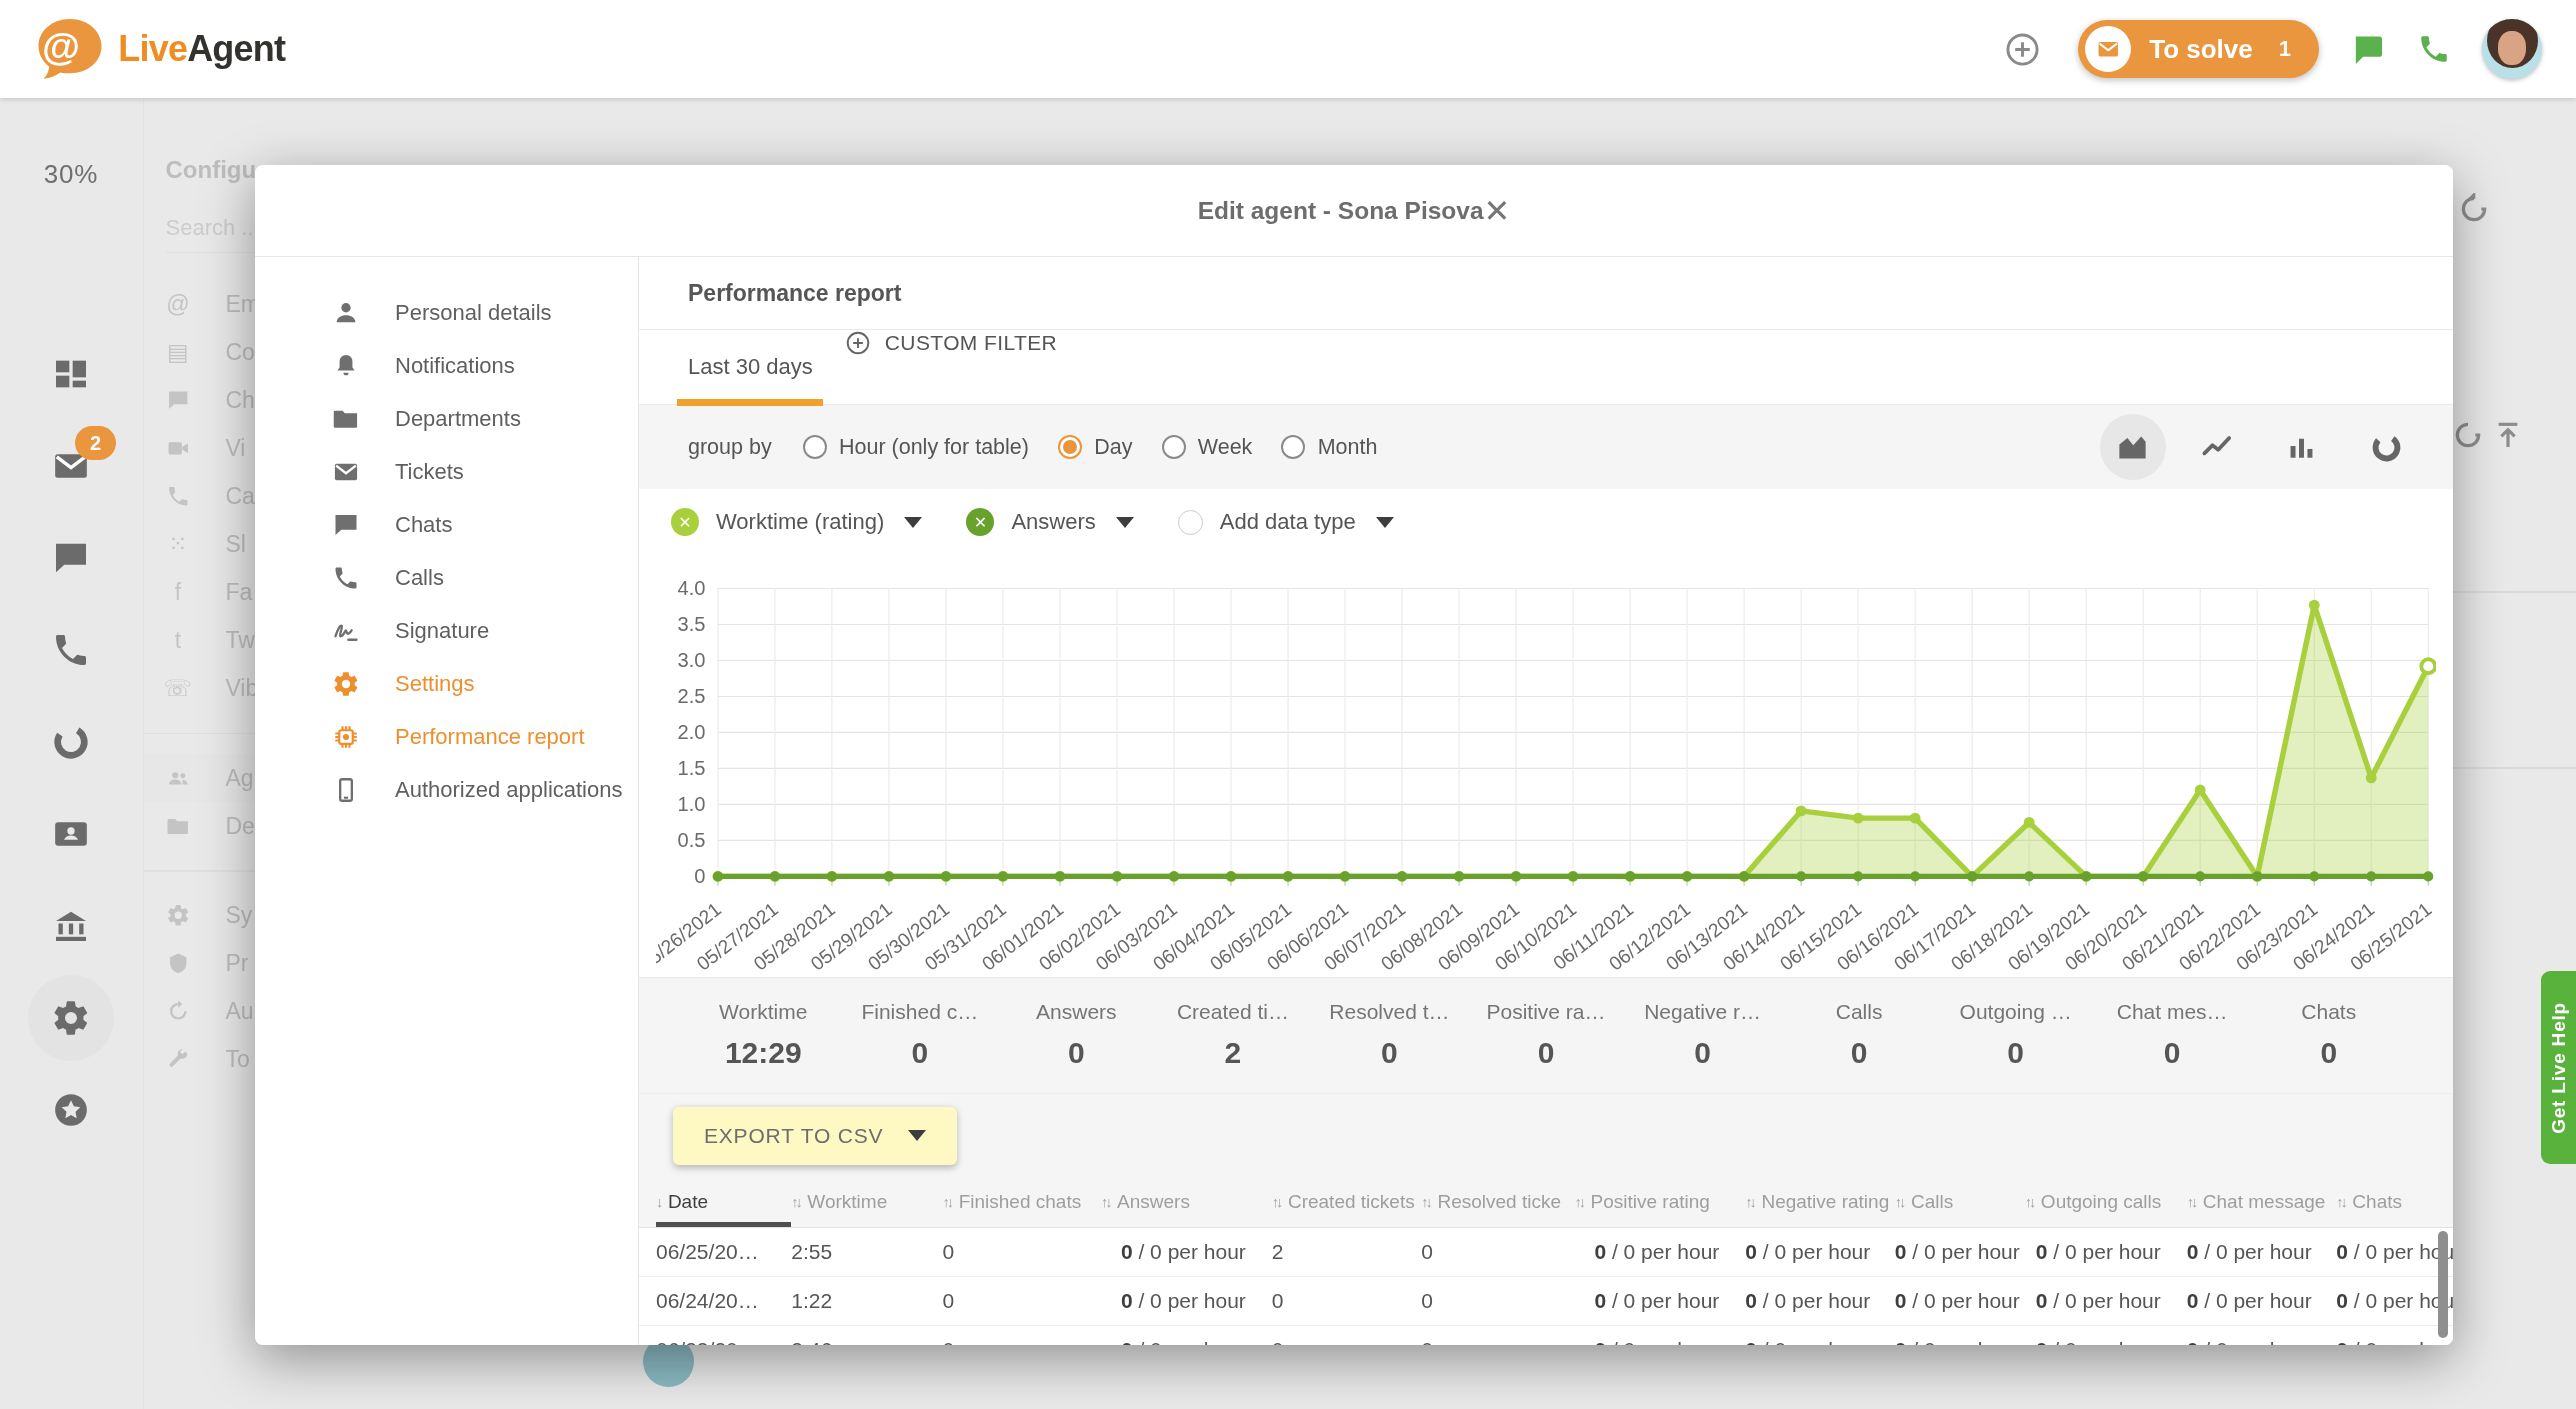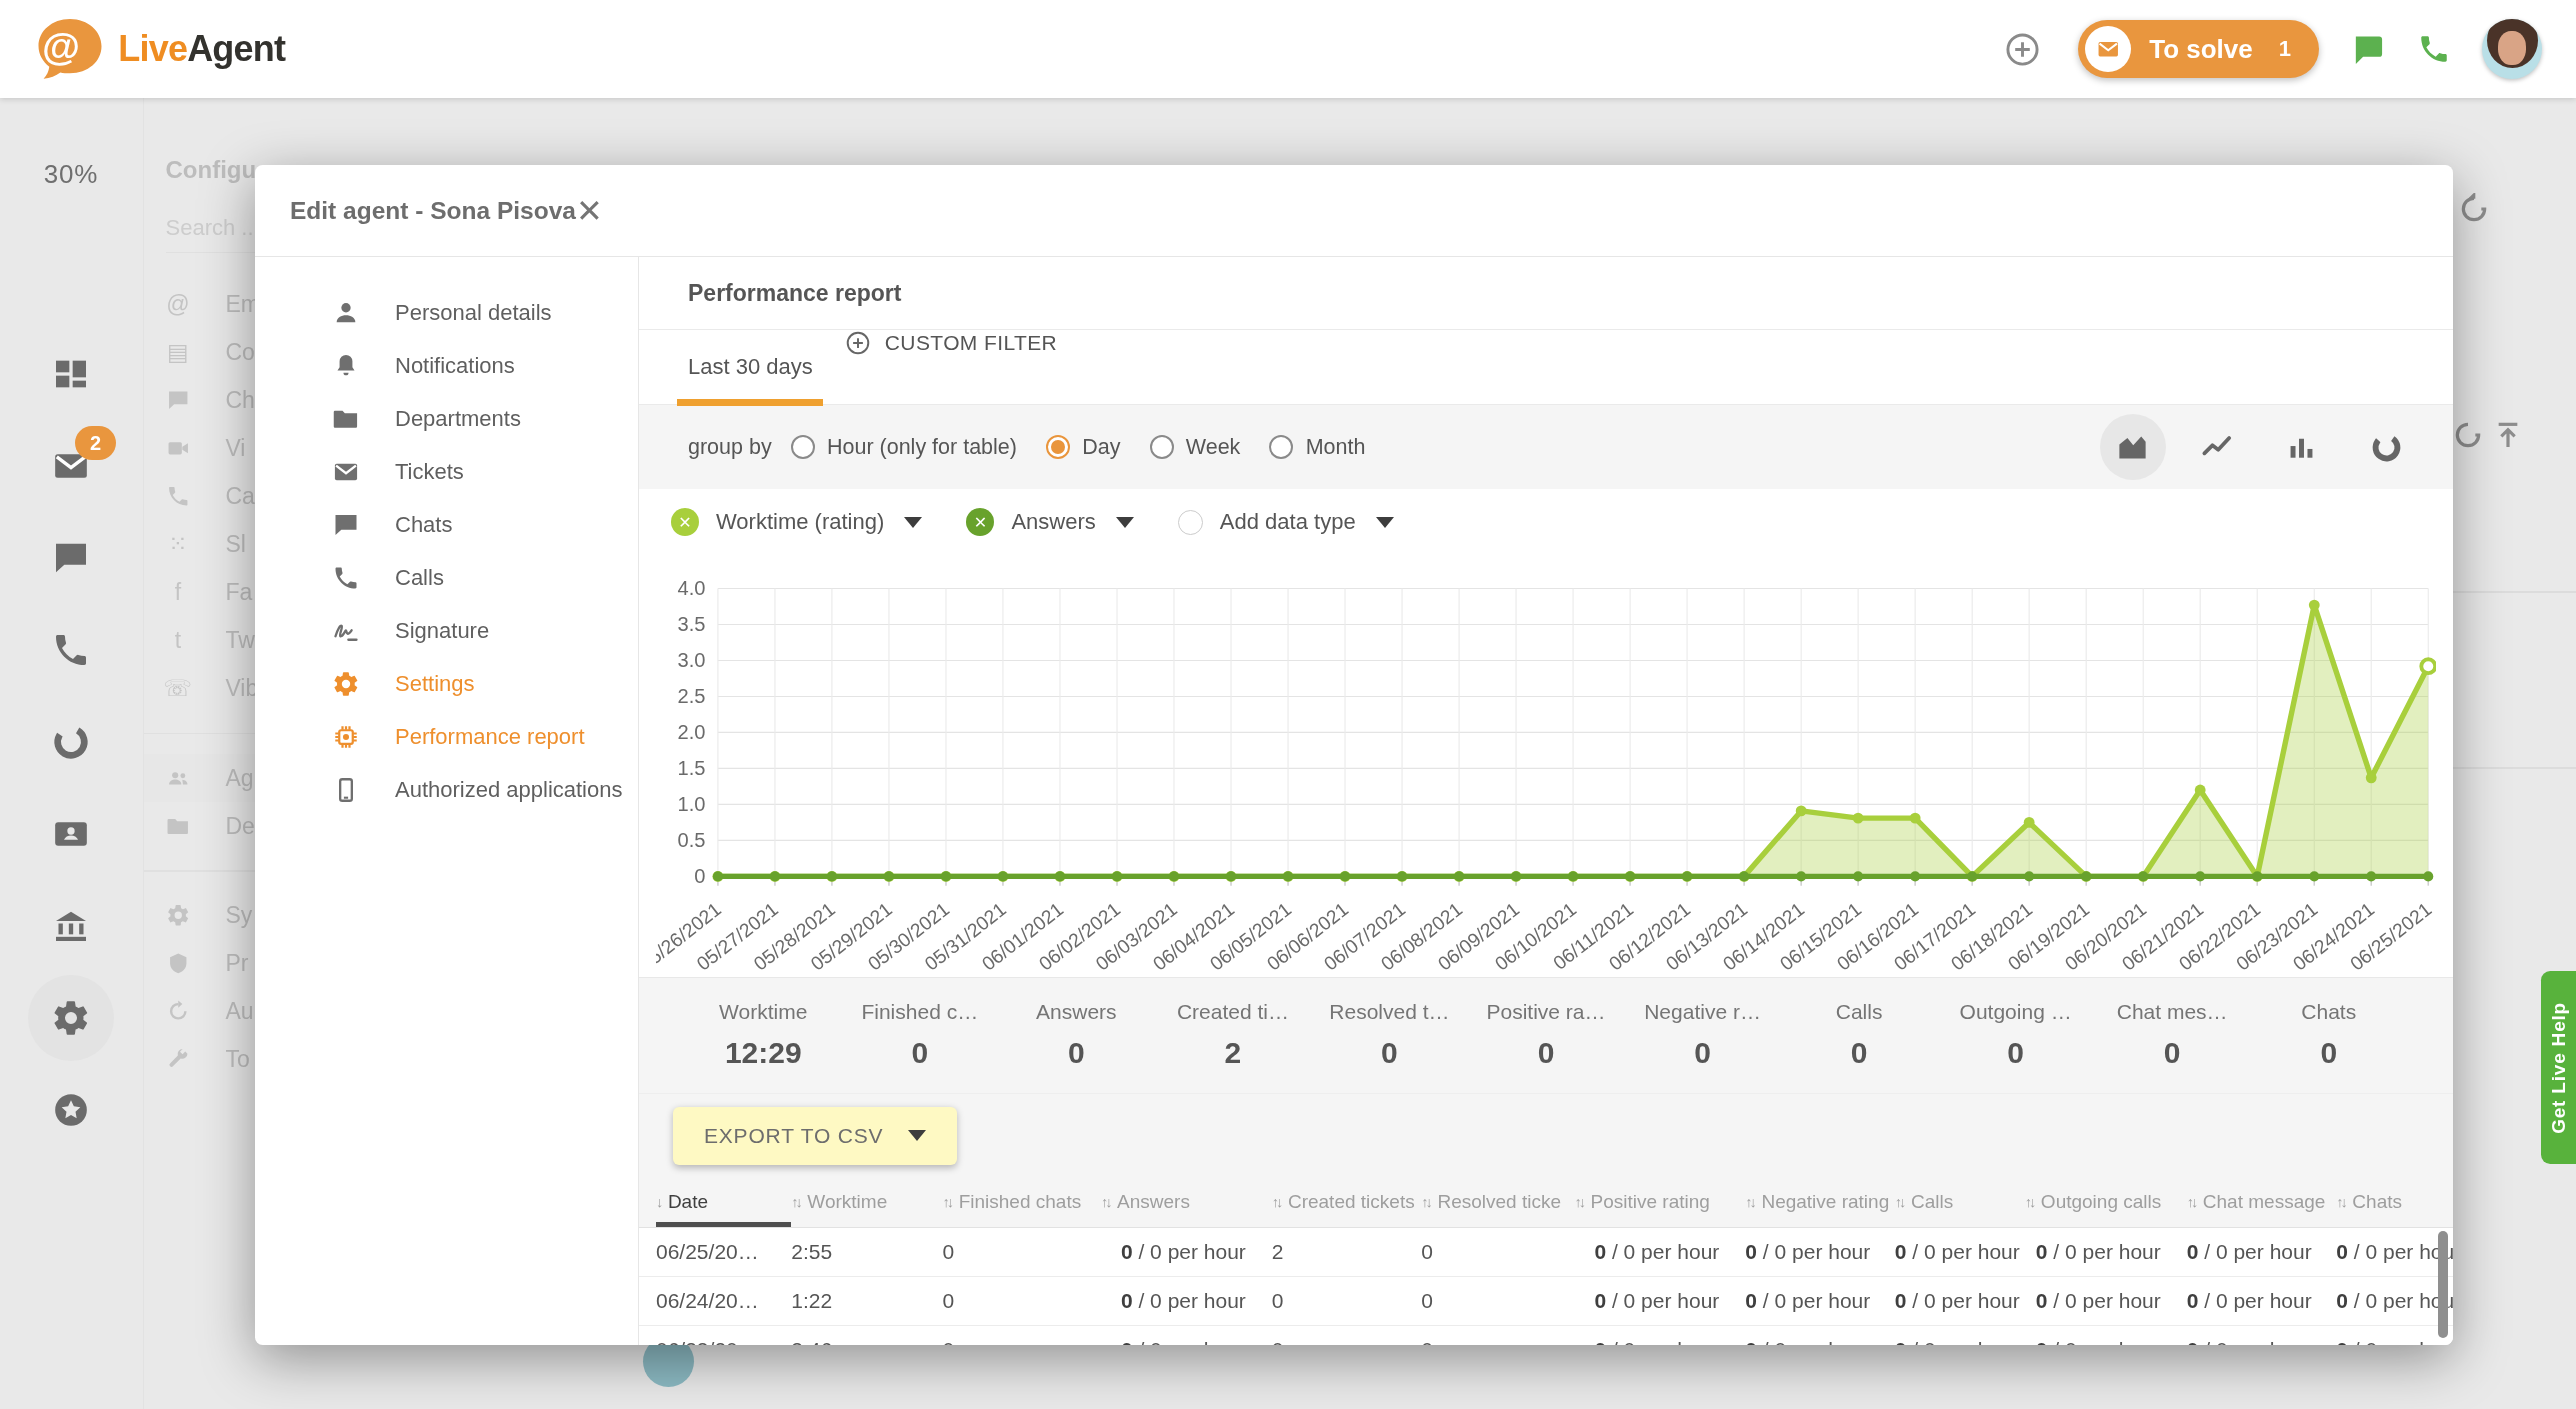--- a/index.html
+++ b/index.html
@@ -47,40 +47,40 @@
   .bg-icon svg{width:32px;height:32px}
   .bg-line{position:absolute;right:0;width:123px;height:1.5px;background:#dcdcdc}
   .teal-dot{position:absolute;left:643px;top:1336px;width:51px;height:51px;border-radius:50%;background:#8cbac3;z-index:4}
   .ribbon{position:absolute;right:0;top:971px;width:35px;height:193px;background:#58b23c;border-radius:9.2px 0 0 9.2px;
           display:grid;place-items:center;color:#fff;z-index:21;cursor:pointer}
   .ribbon span{writing-mode:vertical-rl;transform:rotate(180deg);font-size:19px;font-weight:bold;letter-spacing:0.8px;white-space:nowrap}
   
   .modal{position:absolute;left:255px;top:165px;width:2198px;height:1180px;background:#fff;border-radius:7.7px;
          box-shadow:0 14px 54px rgba(0,0,0,.38);z-index:10;display:flex;flex-direction:column;overflow:hidden}
   .modal-header{height:91px;flex:0 0 91px;border-bottom:1.5px solid #e6e6e6;display:flex;align-items:center;
-                justify-content:flex-start;padding:0 35px}
+                justify-content:center;padding:0 35px}
   .modal-title{font-size:24.5px;font-weight:bold;color:#6d6d6d}
   .close-btn{font-size:32px;color:#757575;line-height:1;cursor:pointer}
   .modal-body{flex:1;display:flex;min-height:0}
   .menu{width:384px;flex:0 0 384px;border-right:1.5px solid #e6e6e6;padding-top:29px;box-sizing:border-box}
   .menu-item{height:53px;display:flex;align-items:center;padding-left:76px;font-size:22px;color:#5f5f5f;cursor:pointer}
   .menu-item .mi-icon{width:29px;height:29px;color:#6f6f6f;margin-right:35px;display:grid;place-items:center}
   .menu-item .mi-icon svg{width:28px;height:28px}
   .menu-item.active{color:#ee8f2d}
   .menu-item.active .mi-icon{color:#ee8f2d}
   .content{flex:1;display:flex;flex-direction:column;min-width:0}
   .content-head{height:72px;flex:0 0 72px;display:flex;align-items:center;padding:0 49px;border-bottom:1.5px solid #eaeaea;
                 font-size:23px;font-weight:bold;color:#555}
   .tabs{height:74px;flex:0 0 74px;display:flex;align-items:flex-start;padding:0 49px;border-bottom:1.5px solid #eaeaea;gap:32px}
   .tab{font-size:22px;color:#555;height:100%;display:flex;align-items:center;position:relative;cursor:pointer}
   .tab.active::after{content:"";position:absolute;left:-10.7px;right:-10.7px;bottom:-1.5px;height:7px;background:#efa02f}
   .tab-cf{display:flex;align-items:center;gap:14px;font-size:21px;letter-spacing:0.4px;color:#555;cursor:pointer}
   .tab-cf svg{width:26px;height:26px;color:#666}
   .band{flex:0 0 84px;background:#f5f5f5;display:flex;align-items:center;justify-content:space-between;padding:0 34px 0 49px}
-  .groupby{display:flex;align-items:center;gap:19px;font-size:21.5px;color:#555}
+  .groupby{display:flex;align-items:center;gap:31px;font-size:21.5px;color:#555}
   .radio{display:flex;align-items:center;gap:12.3px;cursor:pointer}
   .rb{width:24px;height:24px;border:2.3px solid #8a8a8a;border-radius:50%;box-sizing:border-box;background:#fff;position:relative;flex:0 0 24px}
   .rb.sel{border-color:#e9953c}
   .rb.sel::after{content:"";position:absolute;inset:3.1px;background:#e9953c;border-radius:50%}
   .charttypes{display:flex;gap:18.4px}
   .ct{width:66px;height:66px;border-radius:50%;display:grid;place-items:center;color:#666;cursor:pointer}
   .ct.active{background:#e7e7e7}
   .ct svg{width:35px;height:35px}
   .chips{flex:0 0 66px;display:flex;align-items:center;gap:44px;padding:0 32px}
   .chip{display:flex;align-items:center;gap:17px;font-size:22px;color:#555;cursor:pointer}

